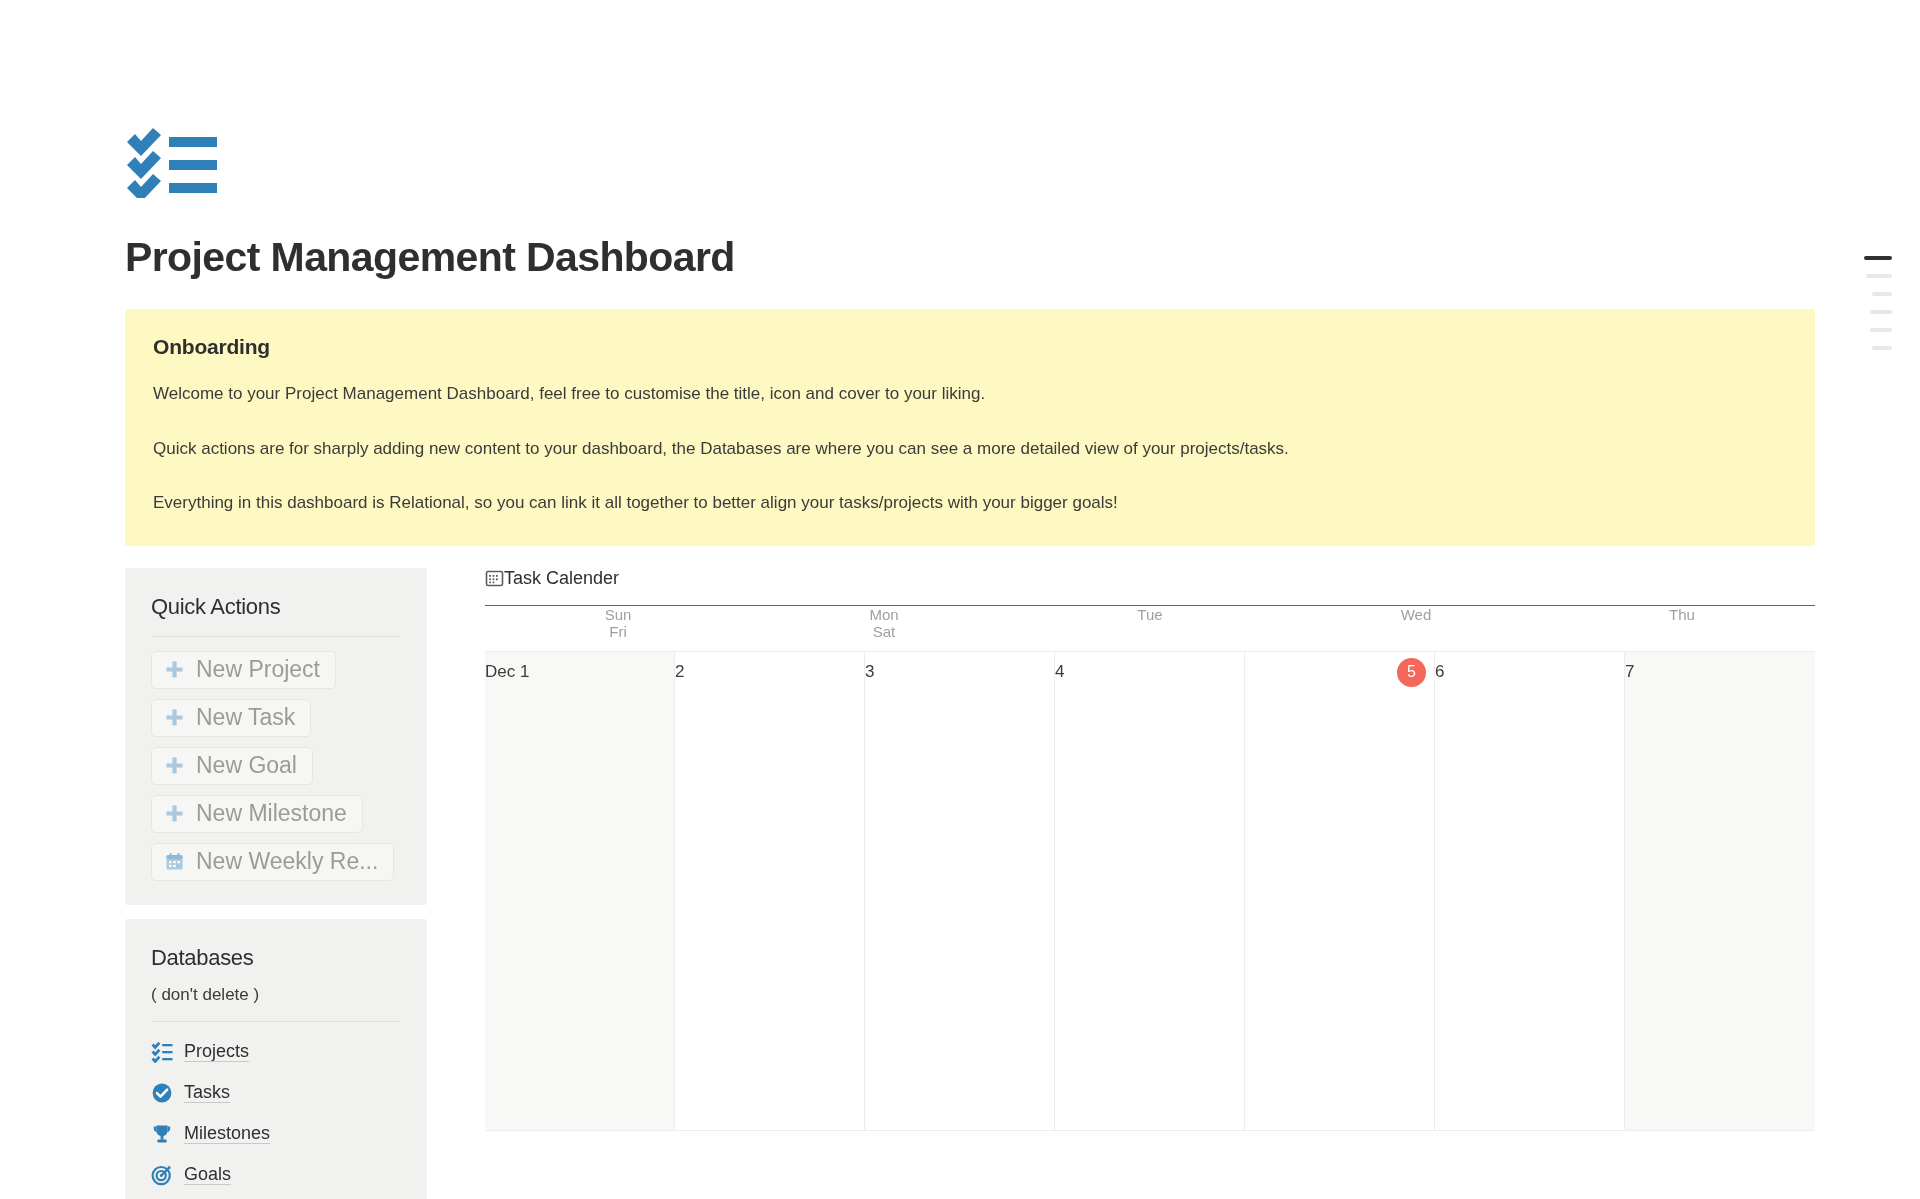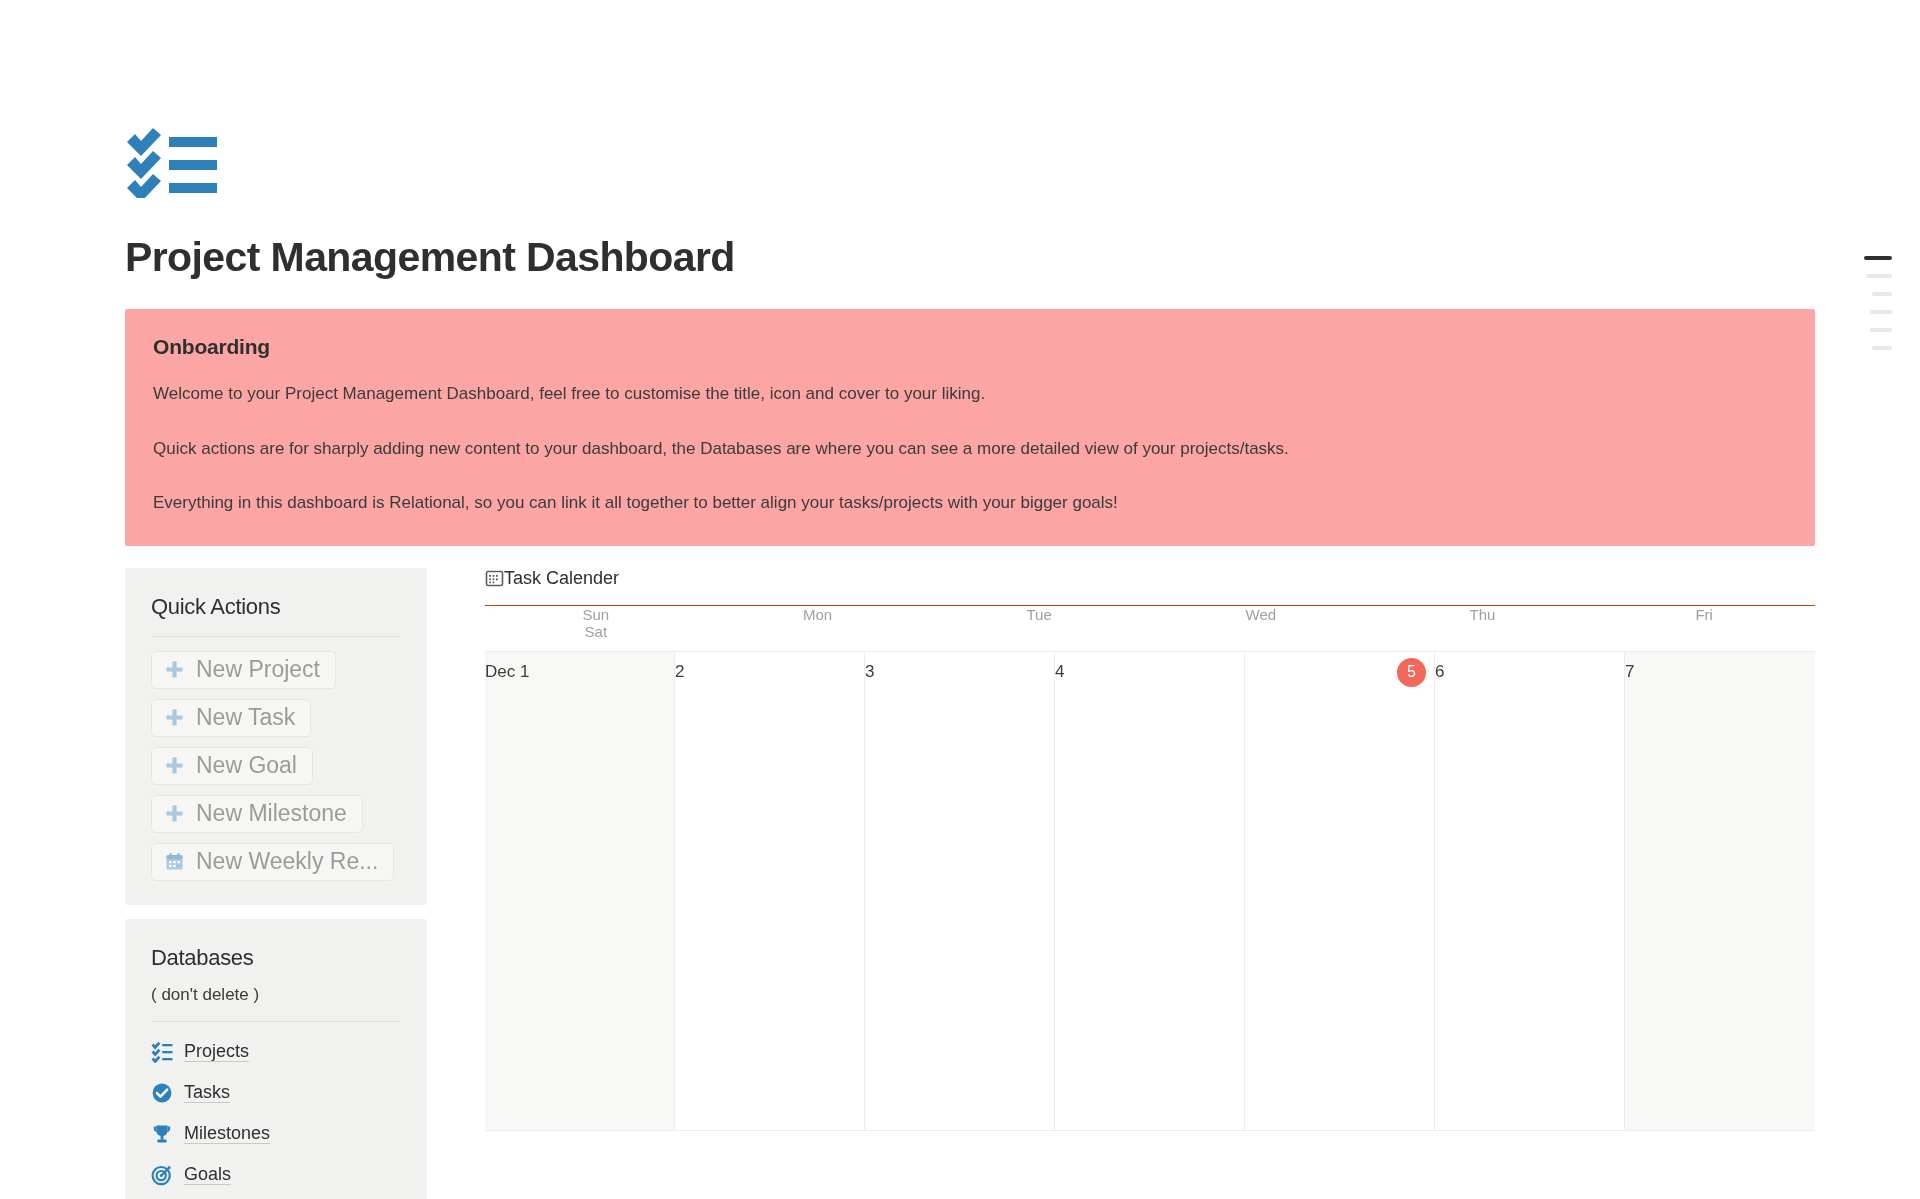--- a/index.html
+++ b/index.html
@@ -35,21 +35,21 @@
     font-weight: bold;
     letter-spacing: -0.6px;
     color: #2f2f2f;
     line-height: 1.15;
   }
 
   
   .onboarding {
     margin-top: 28px;
     width: 1690px;
-    background: #fca5a5;
+    background: #fef9c3;
     padding: 26px 28px 30px 28px;
     border-radius: 2px;
   }
   .onboarding h2 {
     font-size: 21px;
     font-weight: bold;
     color: #2f2f2f;
     margin-bottom: 22px;
     letter-spacing: -0.2px;
   }
@@ -161,21 +161,21 @@
     user-select: none;
   }
   .cal-today {
     font-size: 18px;
     color: #4a4a48;
     cursor: pointer;
   }
 
   .cal-dow {
     display: grid;
-    grid-template-columns: repeat(6, 1fr);
+    grid-template-columns: repeat(5, 1fr);
     padding-bottom: 11px;
   }
   .cal-dow span {
     text-align: center;
     font-size: 15px;
     color: #a0a09e;
   }
 
   .cal-grid {
     display: grid;

